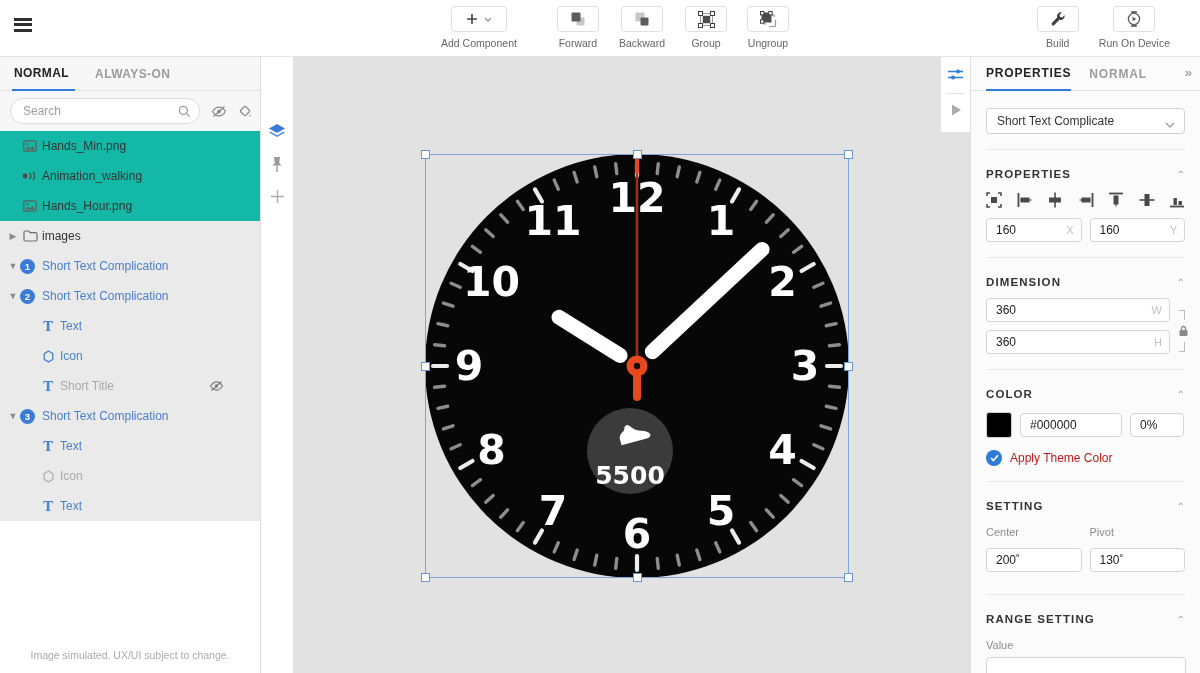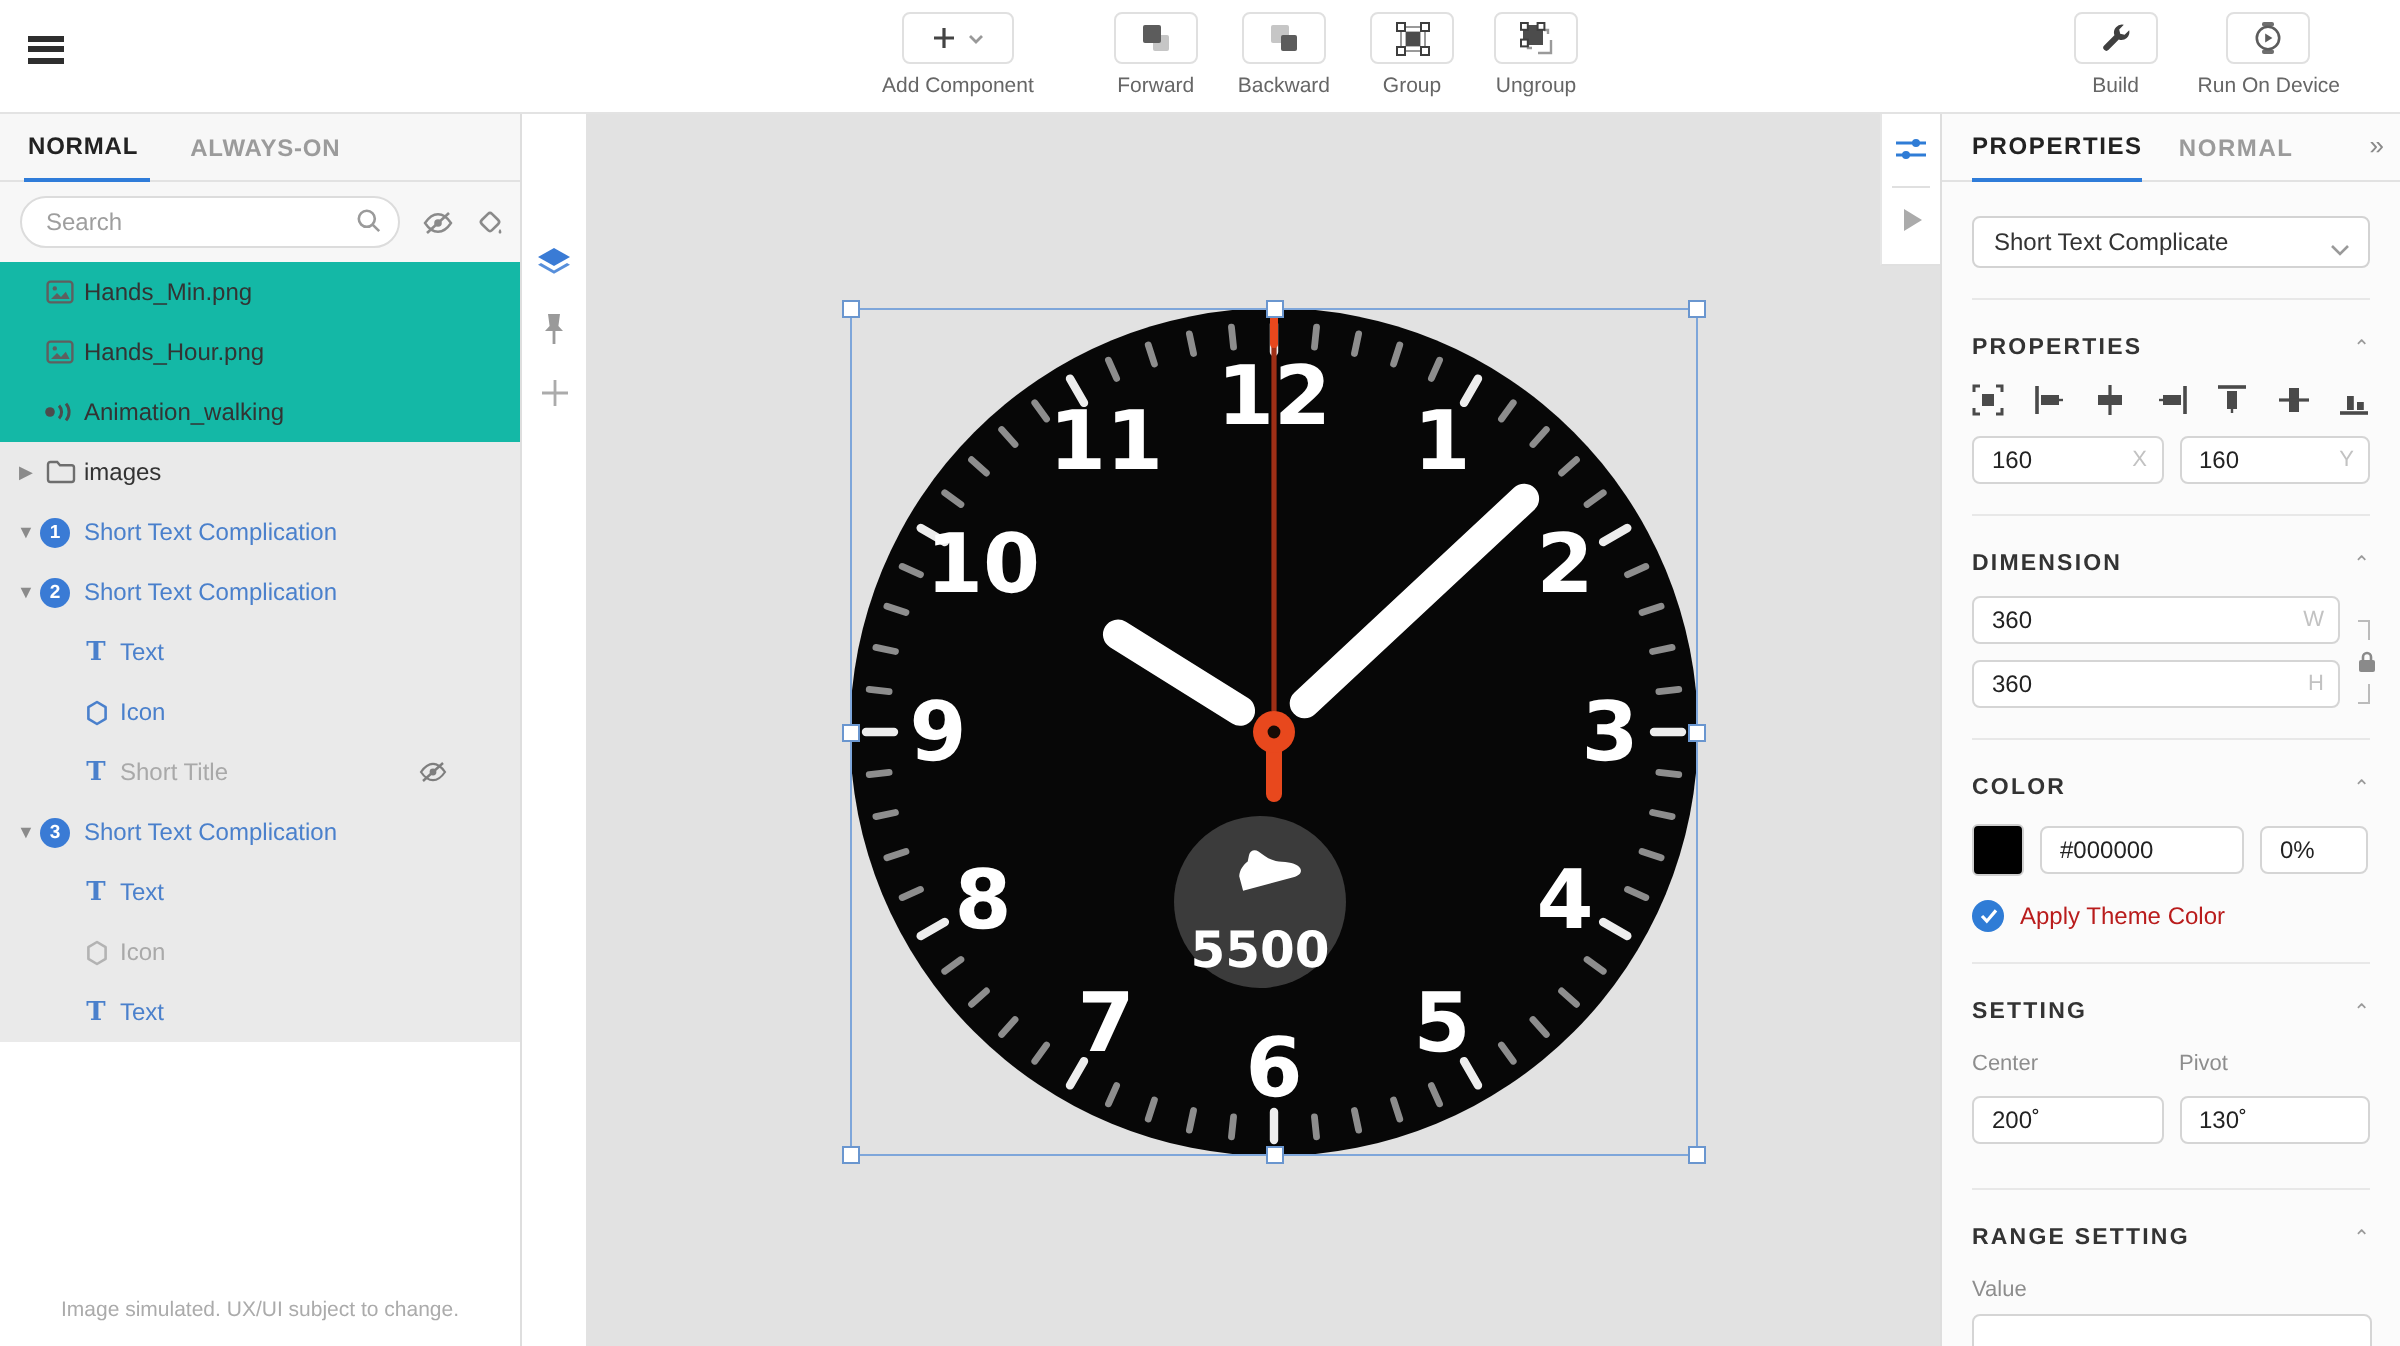--- a/index.html
+++ b/index.html
@@ -222,36 +222,36 @@
             <svg width="14" height="12" viewBox="0 0 14 12">
               <rect x="0.8" y="0.8" width="12.4" height="10.4" rx="1.5" fill="none" stroke="#5f5f5f" stroke-width="1.2"></rect>
               <circle cx="4.4" cy="4.2" r="1.1" fill="#5f5f5f"></circle>
               <path d="M2.5 9.5l3-3 2 2 2.4-2.6 1.9 3.6z" fill="#5f5f5f"></path>
             </svg>
           </span>
           <span class="l-label">Hands_Min.png</span>
         </div>
         <div class="layer-row">
           <span class="l-icon">
+            <svg width="16" height="10" viewBox="0 0 16 10">
+              <circle cx="3" cy="5" r="2.4" fill="#4c4c4c"></circle>
+              <path d="M7.5 1.8a4.6 4.6 0 0 1 0 6.4M11 0.8a6.5 6.5 0 0 1 0 8.4" fill="none" stroke="#4c4c4c" stroke-width="1.5"></path>
+            </svg>
+          </span>
+          <span class="l-label">Animation_walking</span>
+        </div>
+        <div class="layer-row">
+          <span class="l-icon">
             <svg width="14" height="12" viewBox="0 0 14 12">
               <rect x="0.8" y="0.8" width="12.4" height="10.4" rx="1.5" fill="none" stroke="#5f5f5f" stroke-width="1.2"></rect>
               <circle cx="4.4" cy="4.2" r="1.1" fill="#5f5f5f"></circle>
               <path d="M2.5 9.5l3-3 2 2 2.4-2.6 1.9 3.6z" fill="#5f5f5f"></path>
             </svg>
           </span>
           <span class="l-label">Hands_Hour.png</span>
-        </div>
-        <div class="layer-row">
-          <span class="l-icon">
-            <svg width="16" height="10" viewBox="0 0 16 10">
-              <circle cx="3" cy="5" r="2.4" fill="#4c4c4c"></circle>
-              <path d="M7.5 1.8a4.6 4.6 0 0 1 0 6.4M11 0.8a6.5 6.5 0 0 1 0 8.4" fill="none" stroke="#4c4c4c" stroke-width="1.5"></path>
-            </svg>
-          </span>
-          <span class="l-label">Animation_walking</span>
         </div>
         <div class="layer-row band">
           <span class="caret">▶</span>
           <span class="l-icon">
             <svg width="15" height="12" viewBox="0 0 15 12">
               <path d="M1 2.2A1.2 1.2 0 0 1 2.2 1h3.4l1.4 1.6h5.8A1.2 1.2 0 0 1 14 3.8v6A1.2 1.2 0 0 1 12.8 11H2.2A1.2 1.2 0 0 1 1 9.8z" fill="none" stroke="#6e6e6e" stroke-width="1.2"></path>
             </svg>
           </span>
           <span class="l-label">images</span>
         </div>

